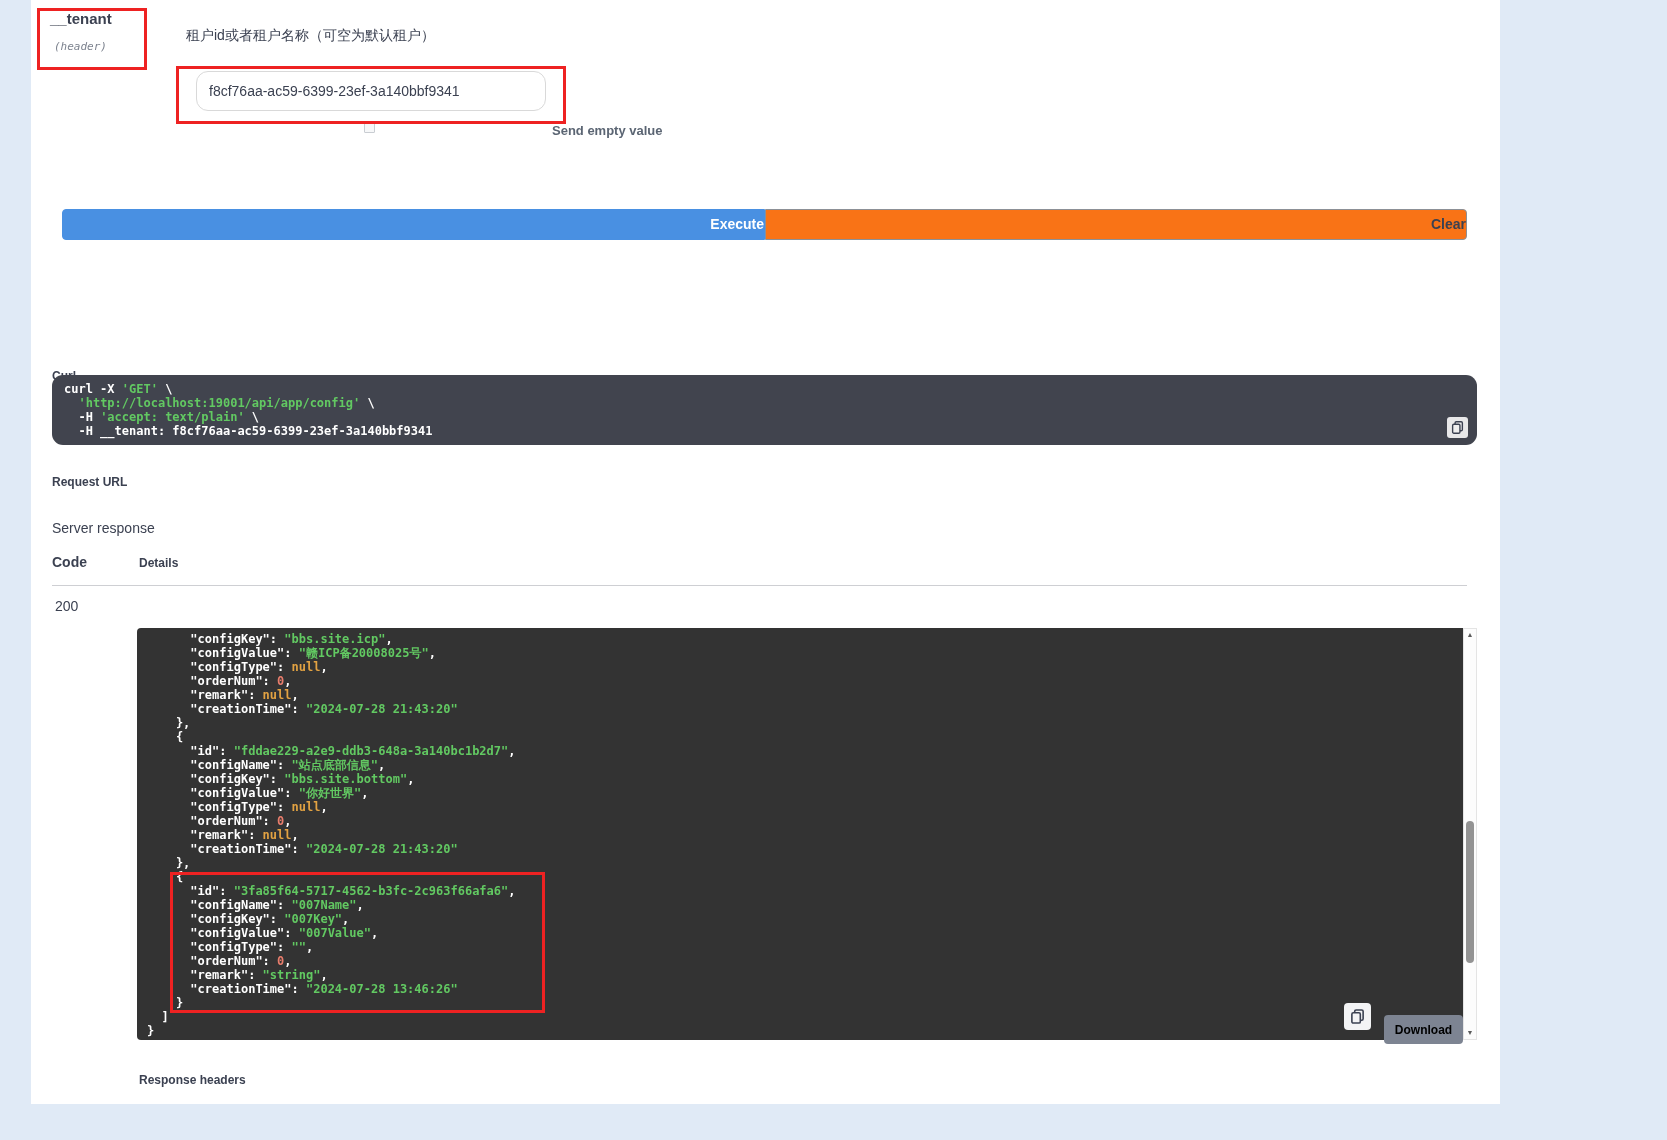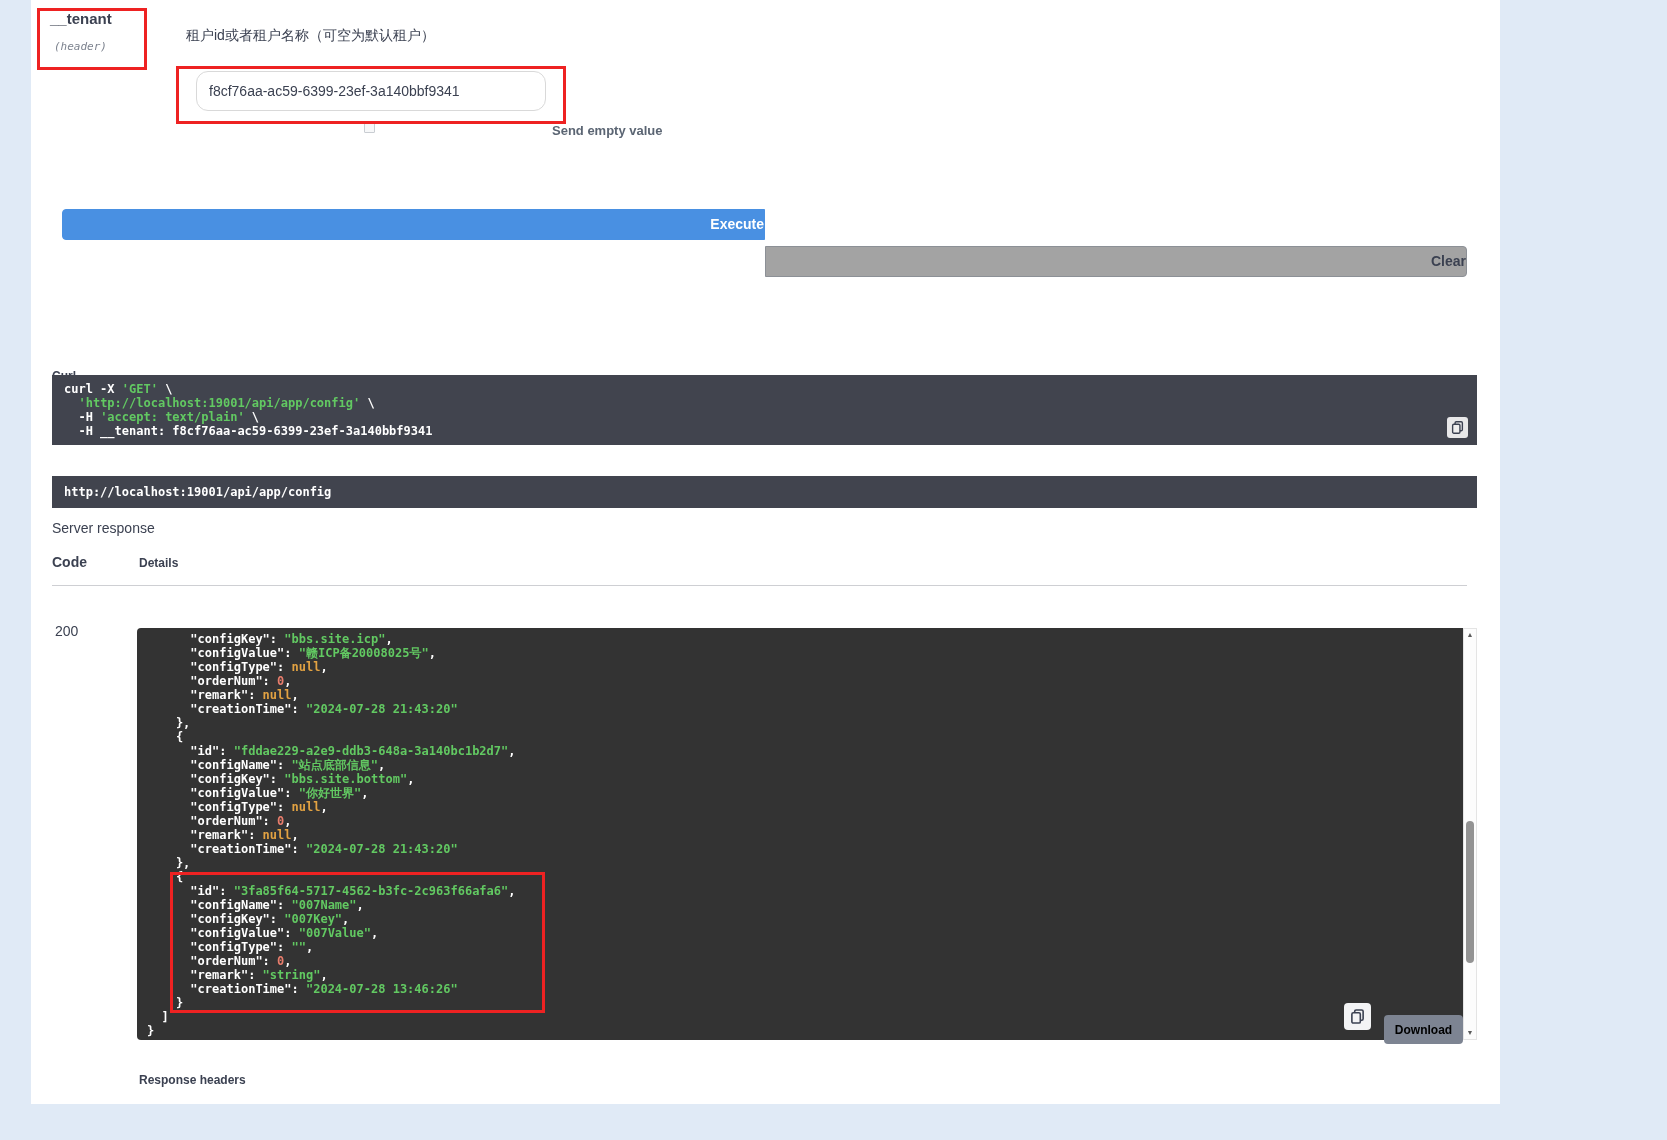--- a/index.html
+++ b/index.html
@@ -21,47 +21,47 @@
   .param-desc{left:155px;top:27px;font-size:14px;color:var(--text);}
   .param-input{left:165px;top:71px;width:350px;height:40px;border:1px solid #d9d9d9;border-radius:12px;
     padding:0 12px;font-size:14px;color:var(--text);font-family:"Liberation Sans",sans-serif;background:#fff;outline:none;}
   .checkbox{left:333px;top:122px;width:11px;height:11px;border:1px solid #c9cdd2;background:#f7f8f9;border-radius:1px;display:block;}
   .send-empty{left:521px;top:123px;font-size:13px;font-weight:700;color:#5b6573;}
 
   
   .btn{height:31px;font-size:14px;font-weight:700;text-align:right;line-height:29px;cursor:pointer;
     font-family:"Liberation Sans",sans-serif;}
   .execute{left:31px;top:209px;width:703px;background:var(--execute-bg);color:#fff;border:1px solid var(--execute-bg);border-radius:4px 0 0 4px;}
-  .clear{left:734px;top:209px;width:702px;background:#a3a3a3;color:var(--text);border:1px solid #8c9096;border-radius:0 4px 4px 0;margin-top:37px;}
+  .clear{left:734px;top:209px;width:702px;background:#f97316;color:var(--text);border:1px solid #8c9096;border-radius:0 4px 4px 0;}
 
   
   .resp-band{left:0;top:272px;width:1469px;height:50px;background:#fafbfc;border-top:1px solid #e9e9e9;border-bottom:1px solid rgba(59,65,81,.3);}
   .resp-band span{position:absolute;left:21px;top:16px;font-size:14px;font-weight:700;color:var(--text);}
 
   .sec-label{font-size:12px;font-weight:700;color:var(--text);margin-top:20px;}
   .curl-label{left:21px;top:349px;}
-  .darkblock{background:var(--code-block-bg);border-radius:0;overflow:hidden;}
+  .darkblock{background:var(--code-block-bg);border-radius:11px;overflow:hidden;}
   .curl-block{left:21px;top:375px;width:1425px;height:70px;}
   pre.code{font-family:"DejaVu Sans Mono",monospace;font-size:12px;line-height:14px;color:#fff;font-weight:600;
     padding:7px 12px;white-space:pre;}
   .cs{color:var(--code-string-green);}
 
   .copy-btn{width:21px;height:21px;border-radius:3px;background:rgba(255,255,255,.88);display:flex;align-items:center;justify-content:center;color:#3b4151;cursor:pointer;}
   .curl-copy{left:1416px;top:417px;}
   .resp-copy{left:1313px;top:1003px;width:27px;height:27px;background:#f3f4f5;border-radius:4px;}
 
   .requrl-label{left:21px;top:455px;}
   .requrl-block{left:21px;top:476px;width:1425px;height:32px;}
   .requrl-block pre{padding:9px 12px;}
 
   .server-response{left:21px;top:520px;font-size:14px;color:var(--text);}
   .code-header{left:21px;top:554px;font-size:14px;font-weight:700;}
   .details-header{left:108px;top:556px;font-size:12px;font-weight:700;}
   .table-divider{left:21px;top:585px;width:1415px;border-top:1px solid rgba(59,65,81,.25);height:0;}
-  .status-code{left:24px;top:598px;font-size:14px;color:var(--text);margin-top:25px;}
+  .status-code{left:24px;top:598px;font-size:14px;color:var(--text);}
   .respbody-label{left:108px;top:607px;}
 
   
   .respbody-wrap{left:106px;top:628px;width:1340px;height:412px;}
   pre.respbody{position:absolute;left:0;top:0;right:14px;bottom:0;background:var(--response-block-bg);
     font-family:"DejaVu Sans Mono",monospace;font-size:12px;line-height:14px;font-weight:600;color:#fff;
     padding:4px 10px;white-space:pre;overflow:hidden;border-radius:4px 0 0 4px;}
   .jk{color:var(--json-key);font-weight:700;}
   .js{color:var(--json-string);}
   .jl{color:var(--json-literal);}
@@ -106,23 +106,20 @@
   -H __tenant: f8cf76aa-ac59-6399-23ef-3a140bbf9341</pre>
   </div>
   <div class="abs copy-btn curl-copy">
     <svg viewBox="0 0 16 16" width="13" height="13">
       <rect x="5" y="1" width="9" height="11" rx="1.5" fill="none" stroke="currentColor" stroke-width="1.7"></rect>
       <rect x="2" y="4" width="9" height="11" rx="1.5" fill="#eee" stroke="currentColor" stroke-width="1.7"></rect>
     </svg>
   </div>
 
   <div class="abs sec-label requrl-label">Request URL</div>
-  <div class="abs darkblock requrl-block">
-    <pre class="code">http://localhost:19001/api/app/config</pre>
-  </div>
 
   <div class="abs server-response">Server response</div>
   <div class="abs code-header">Code</div>
   <div class="abs details-header">Details</div>
   <div class="abs table-divider"></div>
   <div class="abs status-code">200</div>
   <div class="abs sec-label respbody-label">Response body</div>
 
   <div class="abs respbody-wrap">
     <pre class="respbody">      <span class="jk">"configKey"</span>: <span class="js">"bbs.site.icp"</span>,

